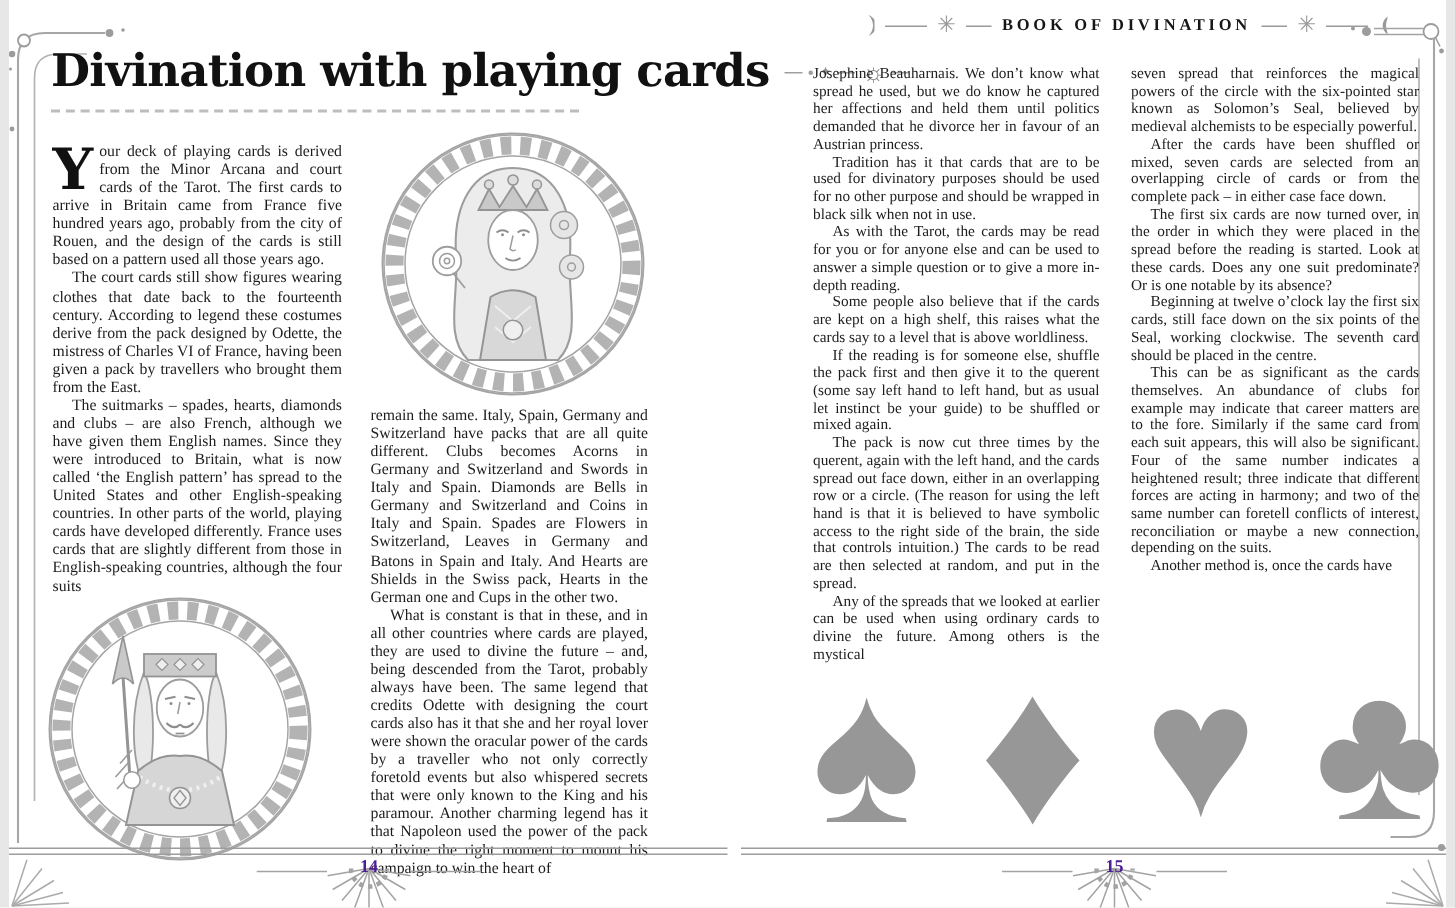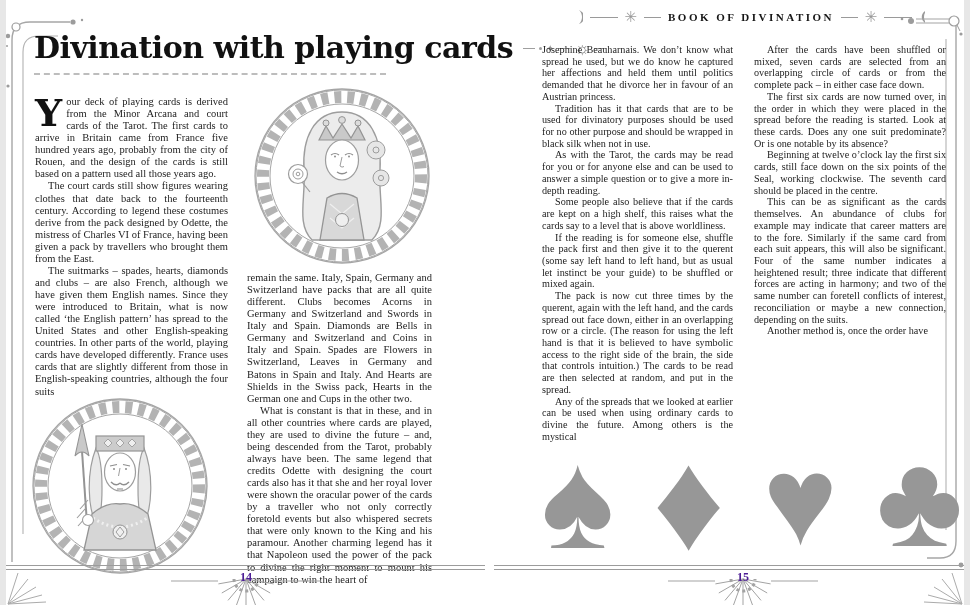--- a/index.html
+++ b/index.html
@@ -240,25 +240,26 @@
       <p>Josephine Beauharnais. We don’t know what spread he used, but we do know he captured her affections and held them until politics demanded that he divorce her in favour of an Austrian princess.</p>
       <p class="ind">Tradition has it that cards that are to be used for divinatory purposes should be used for no other purpose and should be wrapped in black silk when not in use.</p>
       <p class="ind">As with the Tarot, the cards may be read for you or for anyone else and can be used to answer a simple question or to give a more in-depth reading.</p>
       <p class="ind">Some people also believe that if the cards are kept on a high shelf, this raises what the cards say to a level that is above worldliness.</p>
       <p class="ind">If the reading is for someone else, shuffle the pack first and then give it to the querent (some say left hand to left hand, but as usual let instinct be your guide) to be shuffled or mixed again.</p>
       <p class="ind">The pack is now cut three times by the querent, again with the left hand, and the cards spread out face down, either in an overlapping row or a circle. (The reason for using the left hand is that it is believed to have symbolic access to the right side of the brain, the side that controls intuition.) The cards to be read are then selected at random, and put in the spread.</p>
       <p class="ind">Any of the spreads that we looked at earlier can be used when using ordinary cards to divine the future. Among others is the mystical</p>
     </div>
 
     <div class="col rp-col2">
+      <p>seven spread that reinforces the magical powers of the circle with the six-pointed star known as Solomon’s Seal, believed by medieval alchemists to be especially powerful.</p>
       <p class="ind">After the cards have been shuffled or mixed, seven cards are selected from an overlapping circle of cards or from the complete pack – in either case face down.</p>
       <p class="ind">The first six cards are now turned over, in the order in which they were placed in the spread before the reading is started. Look at these cards. Does any one suit predominate? Or is one notable by its absence?</p>
       <p class="ind">Beginning at twelve o’clock lay the first six cards, still face down on the six points of the Seal, working clockwise. The seventh card should be placed in the centre.</p>
       <p class="ind">This can be as significant as the cards themselves. An abundance of clubs for example may indicate that career matters are to the fore. Similarly if the same card from each suit appears, this will also be significant. Four of the same number indicates a heightened result; three indicate that different forces are acting in harmony; and two of the same number can foretell conflicts of interest, reconciliation or maybe a new connection, depending on the suits.</p>
-      <p class="ind">Another method is, once the order have</p>
+      <p class="ind">Another method is, once the cards have</p>
     </div>
 
     <div class="suits-row">
       <span class="suit s-spade">♠</span>
       <span class="suit s-diamond">♦</span>
       <span class="suit s-heart">♥</span>
       <span class="suit s-club">♣</span>
     </div>
 
     <div class="page-rule"></div>

